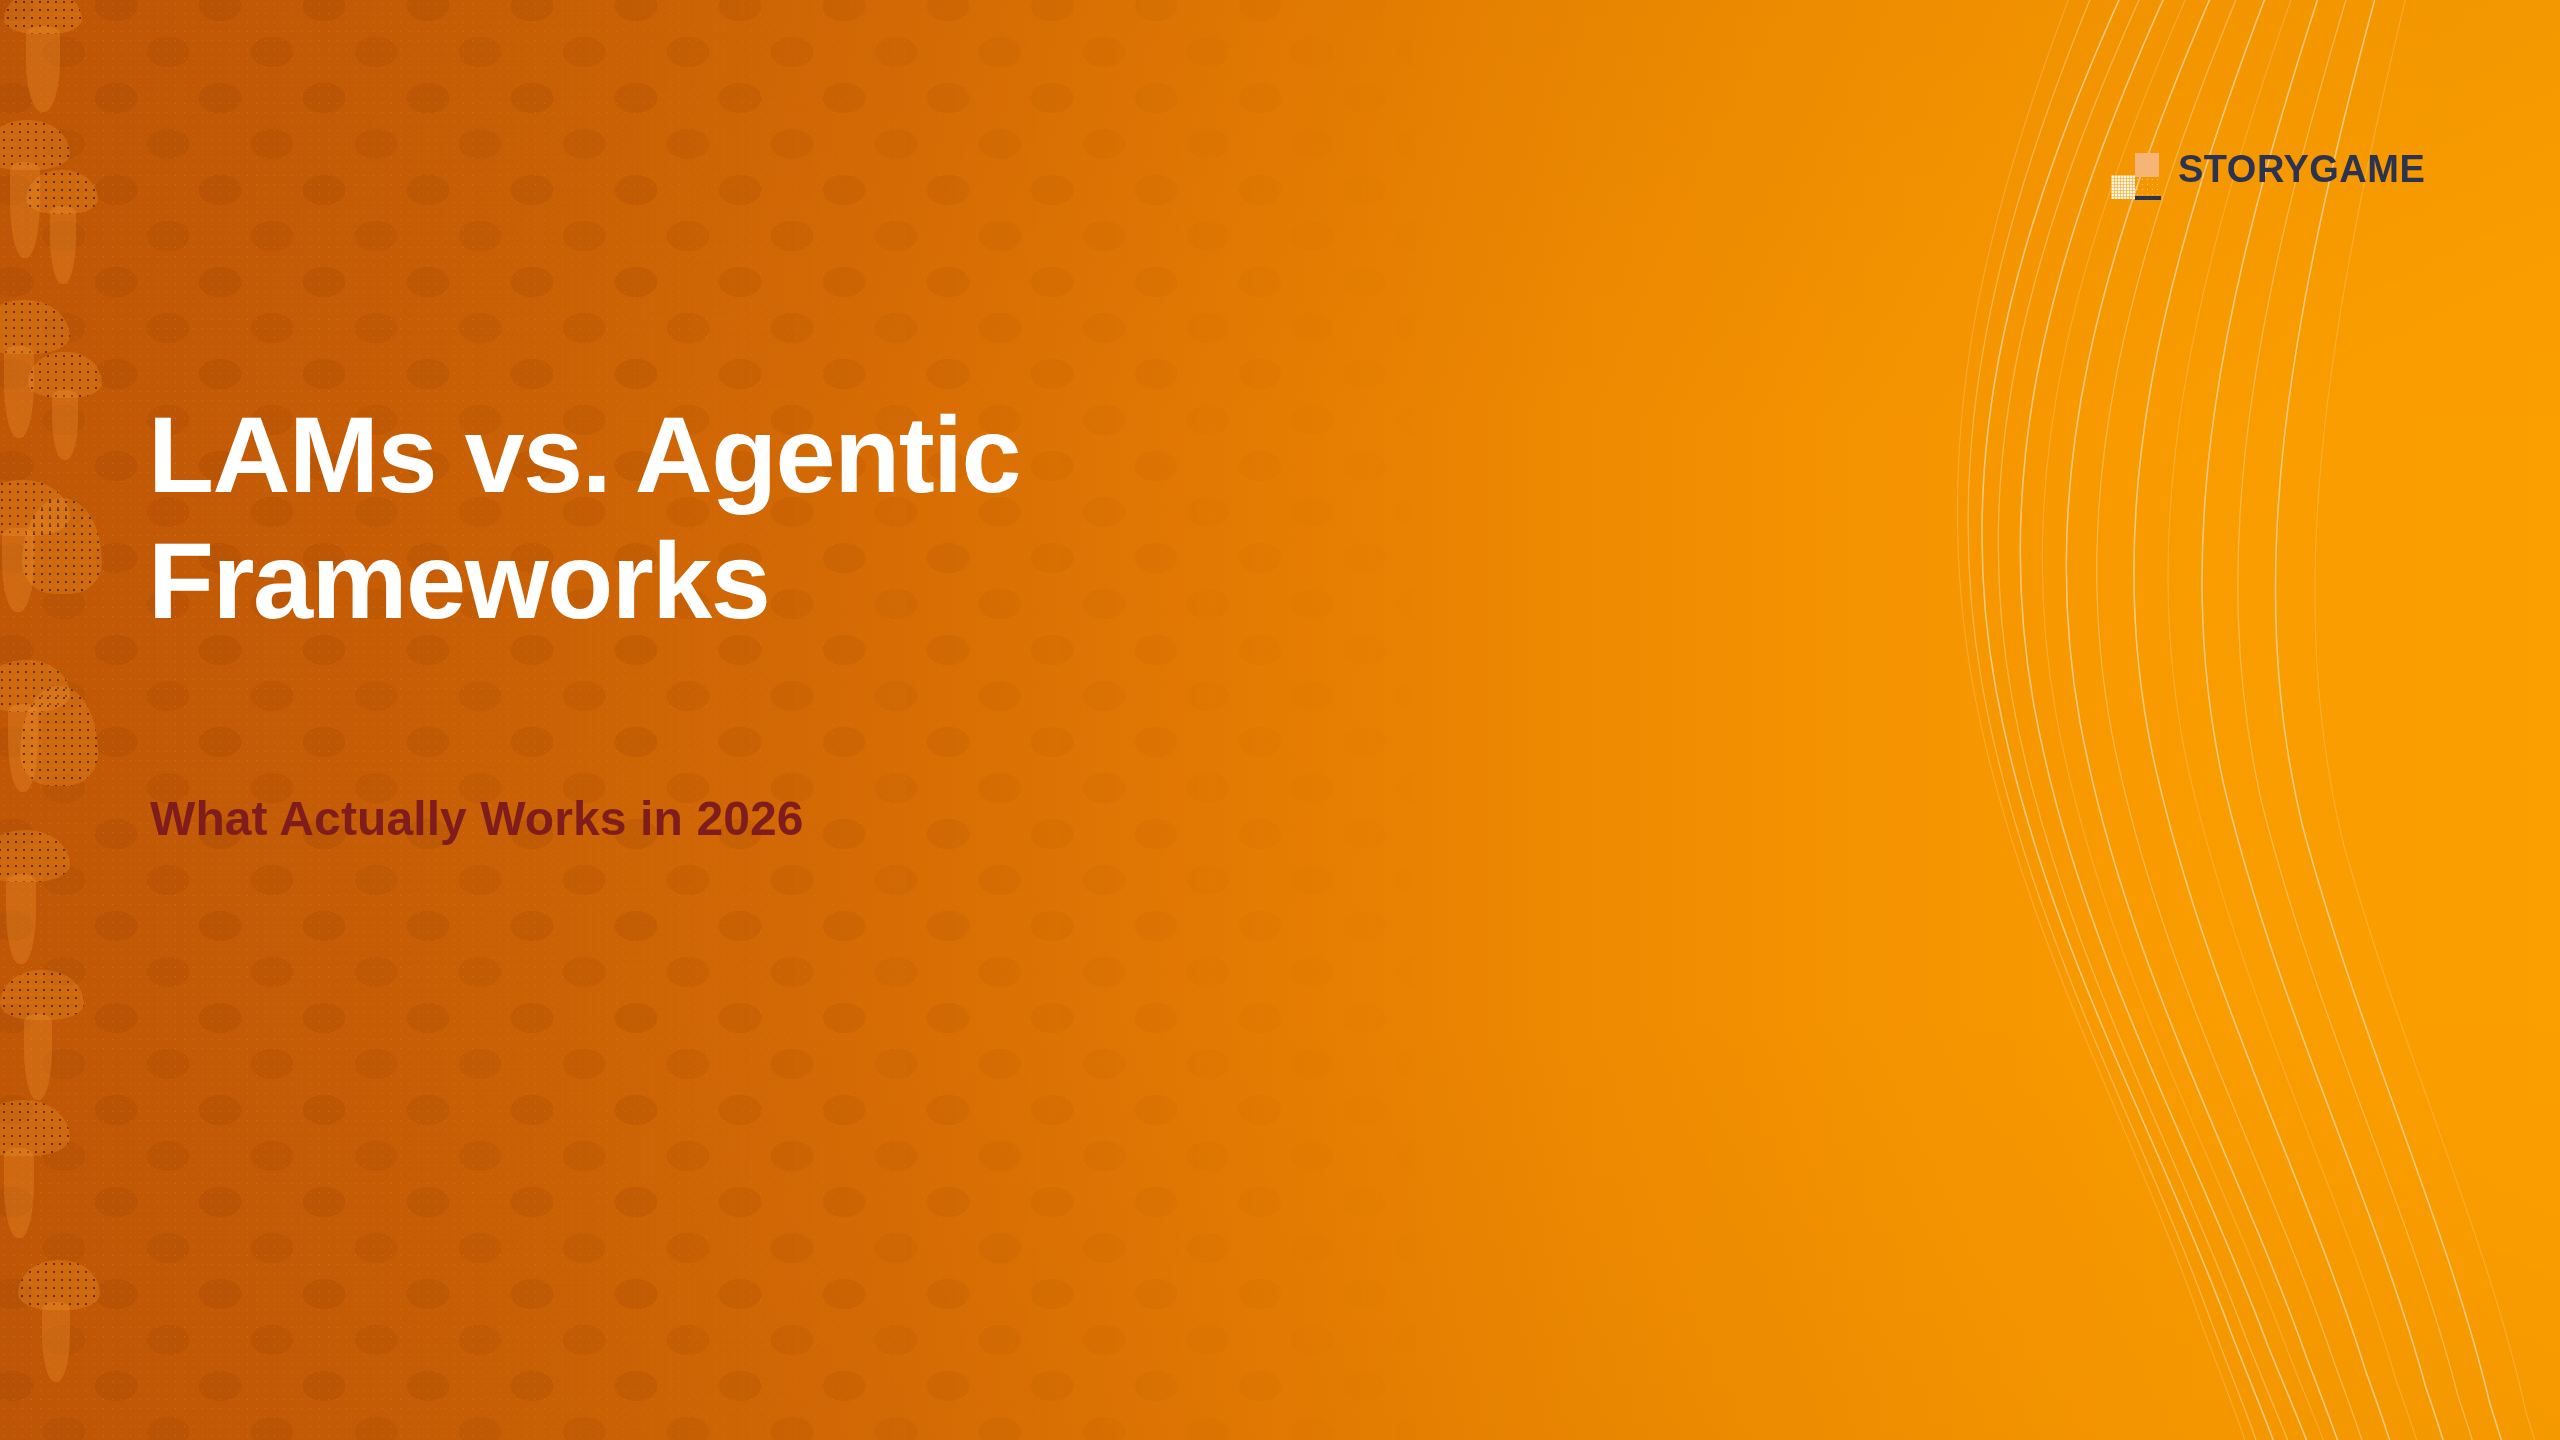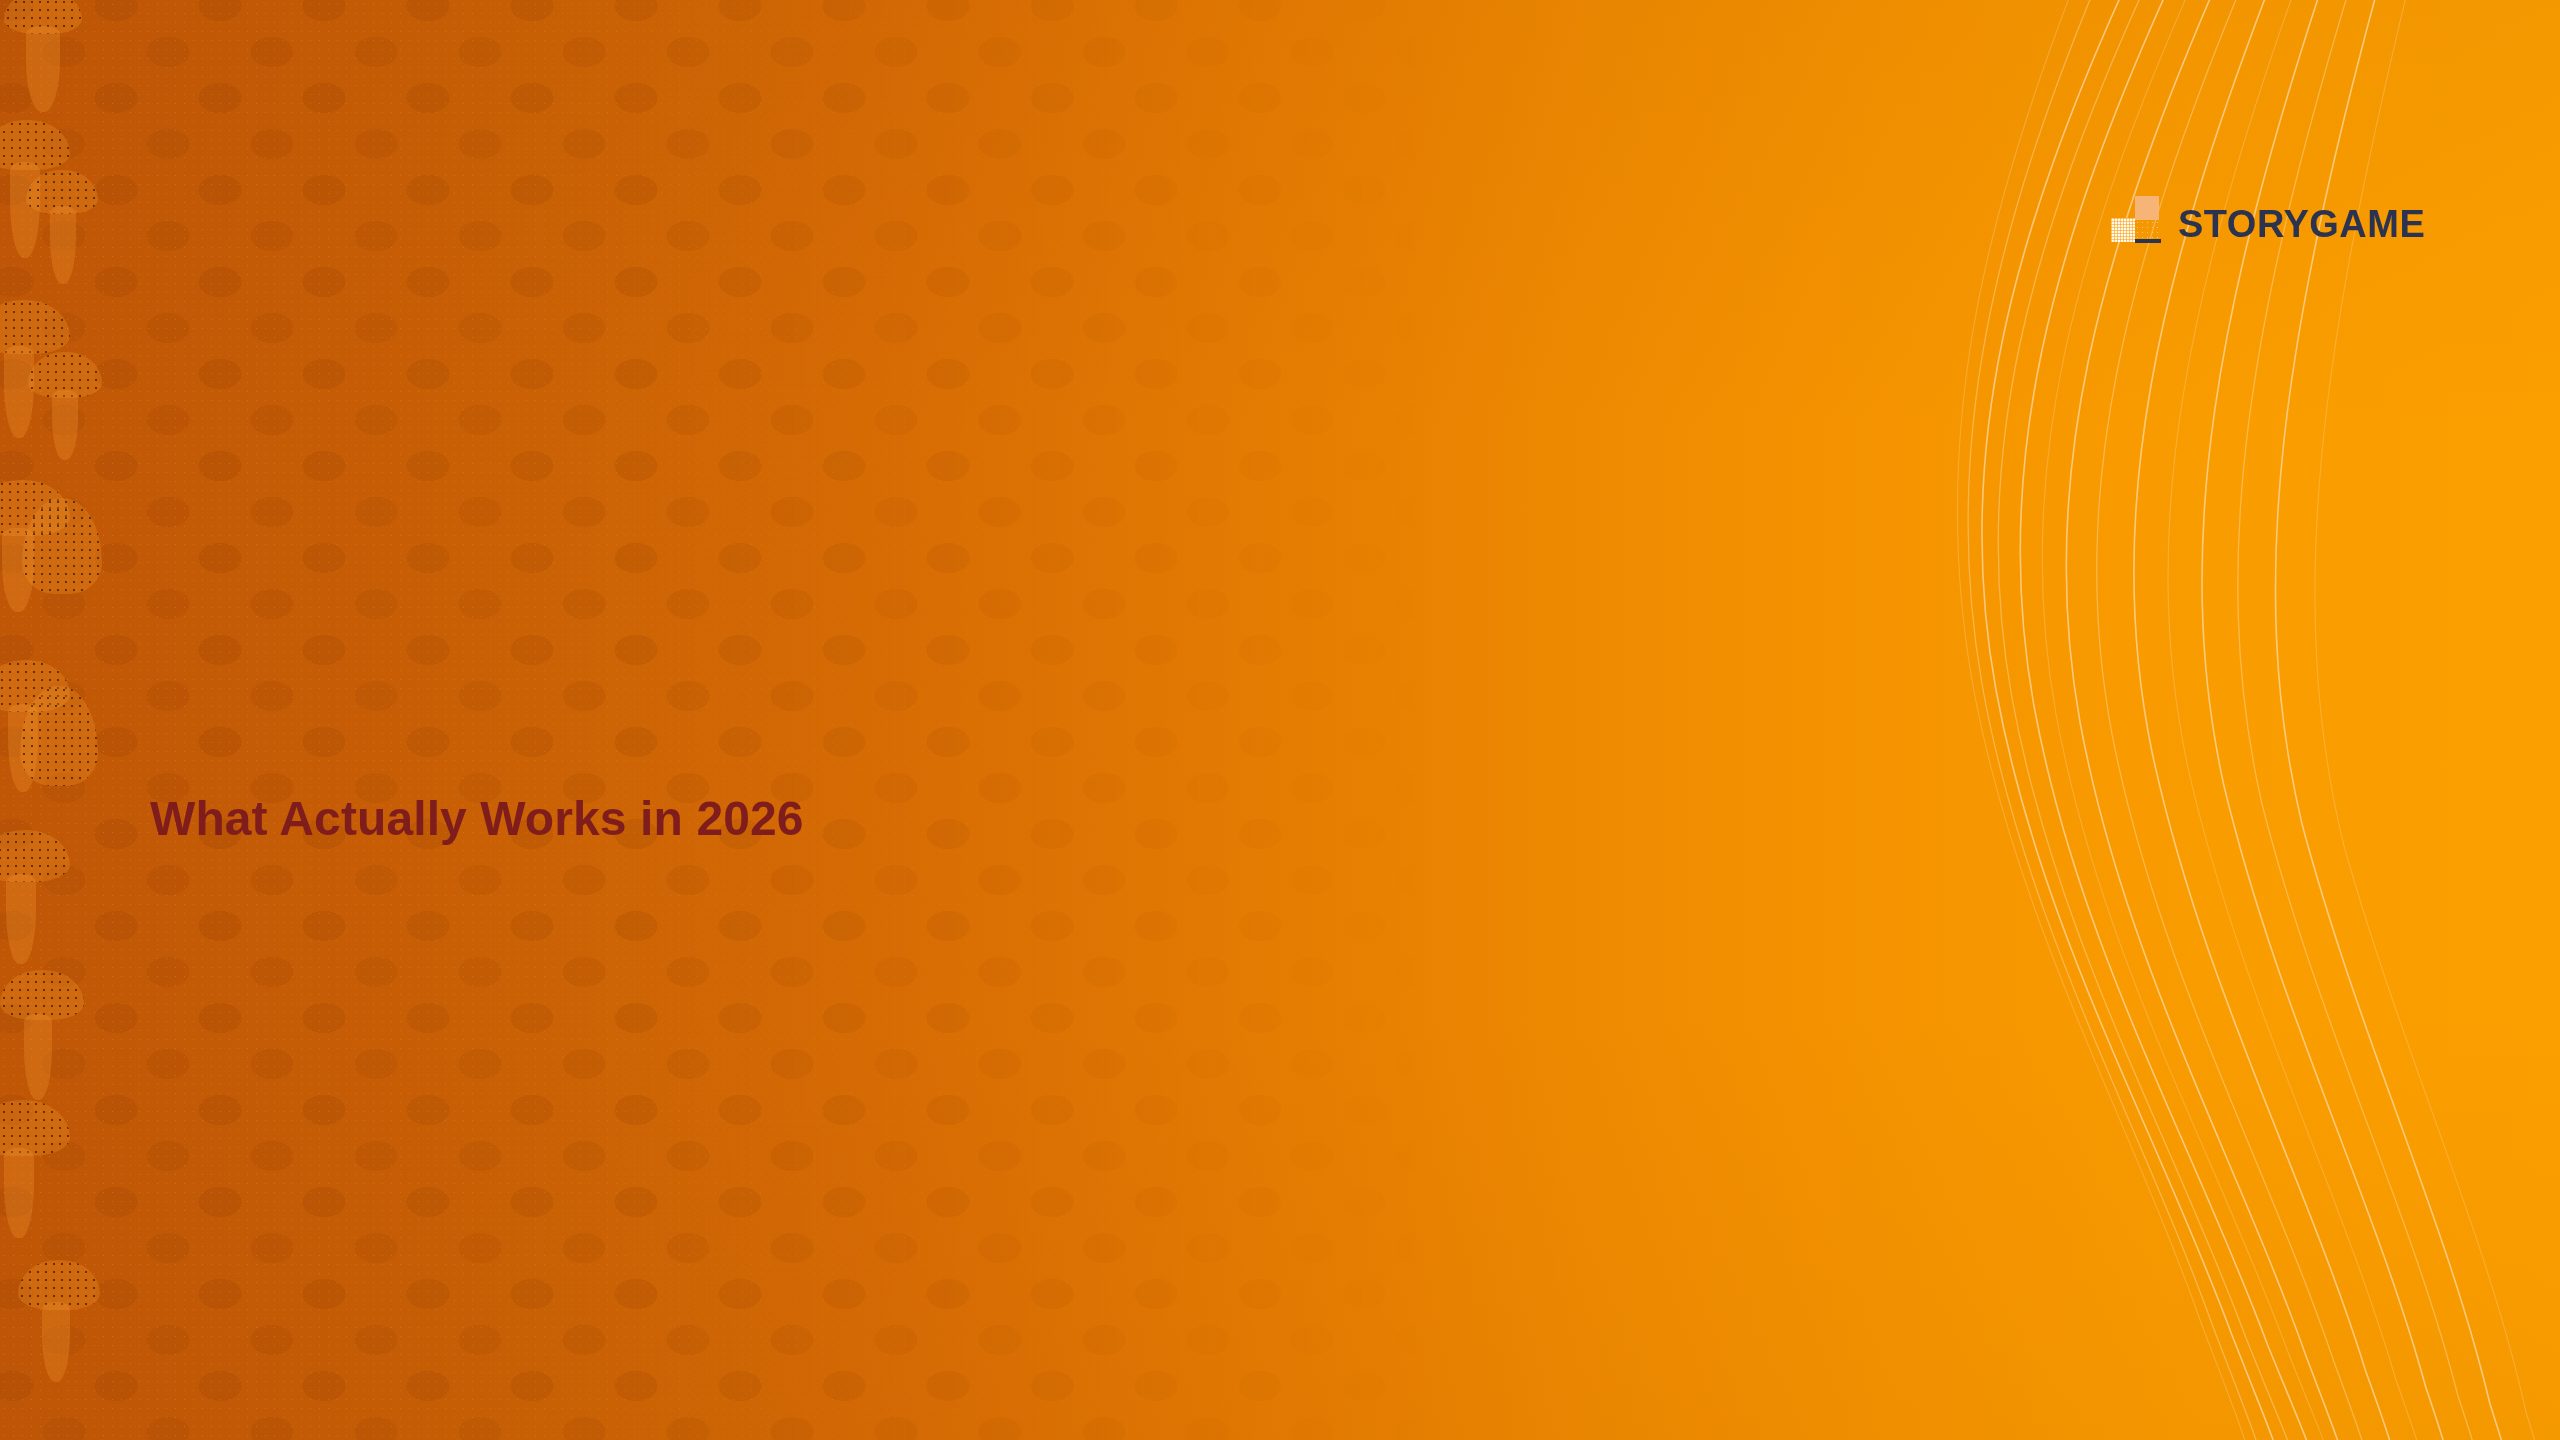--- a/index.html
+++ b/index.html
@@ -123,24 +123,23 @@
     font-size:48px;
     line-height:1.2;
     letter-spacing:.1px;
   }
 
   
   .logo{
     position:absolute;
     left:2108px; top:150px;
     display:flex;
-    align-items:flex-end;
+    align-items:flex-start;
     gap:18px;
     height:56px;
-    margin-top:37px;
   }
   .logo-mark{
     position:relative;
     width:52px; height:50px;
     flex:0 0 auto;
   }
   .mk{ position:absolute; }
   .mk-white{
     left:3px; top:25px; width:24px; height:24px;
     background-color:rgba(255,255,255,0.92);
@@ -223,20 +222,22 @@
       <path d="M 524 -20 C 420 296, 370 542, 424 786 C 478 1010, 574 1198, 626 1388 C 646 1446, 652 1470, 656 1486"></path>
       <path class="soft" d="M 552 -20 C 452 310, 406 560, 462 804 C 518 1024, 610 1208, 658 1396 C 676 1450, 682 1472, 686 1488"></path>
       <path d="M 580 -20 C 486 326, 444 580, 502 824 C 560 1040, 646 1220, 690 1404 C 706 1454, 712 1474, 716 1490"></path>
       <path class="faint" d="M 610 -20 C 522 344, 484 602, 544 846 C 604 1058, 686 1232, 726 1412 C 740 1458, 746 1476, 750 1492"></path>
       <path class="soft" d="M 298 -20 C 196 226, 140 444, 182 684 C 224 922, 340 1124, 412 1324 C 444 1408, 460 1446, 464 1468"></path>
       <path class="faint" d="M 276 -20 C 182 222, 130 440, 172 680 C 214 918, 330 1120, 400 1320 C 432 1404, 448 1444, 452 1466"></path>
     </svg>
   </div>
 
   <div class="content">
+    <h1 class="title">LAMs vs. Agentic
+Frameworks</h1>
     <p class="subtitle">What Actually Works in 2026</p>
   </div>
 
   <div class="logo">
     <span class="logo-mark">
       <span class="mk mk-peach"></span>
       <span class="mk mk-peachdot"></span>
       <span class="mk mk-white"></span>
       <span class="mk mk-bar"></span>
     </span>

